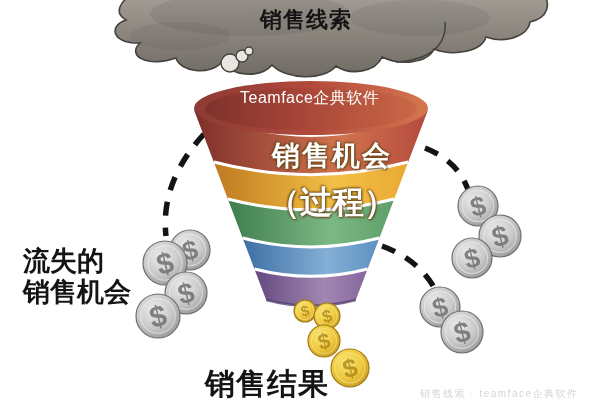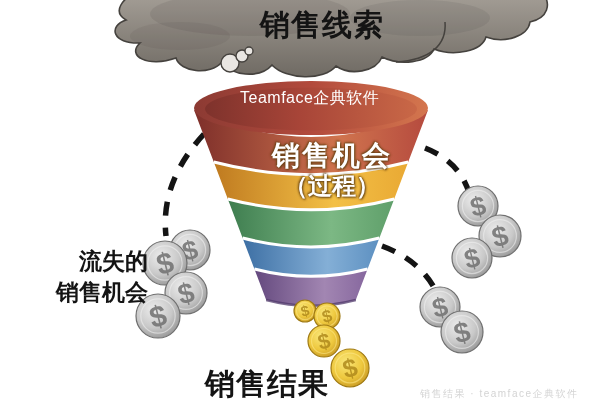--- a/index.html
+++ b/index.html
@@ -3,34 +3,34 @@
 <meta charset="utf-8">
 <style>
   html,body{margin:0;padding:0;background:#ffffff;}
   .stage{
     position:relative;width:600px;height:400px;background:#ffffff;overflow:hidden;
     font-family:"Liberation Sans","DejaVu Sans",sans-serif;
   }
   .stage svg{position:absolute;left:0;top:0;}
   .txt{position:absolute;white-space:nowrap;}
   .cloud-title{
-    left:260px;top:5px;font-size:30px;font-weight:900;color:#141414;letter-spacing:1px;
+    left:260px;top:5px;font-size:22px;font-weight:900;color:#141414;letter-spacing:1px;
   }
   .brand{
     left:240px;top:88px;font-size:16px;font-weight:400;color:#ffffff;letter-spacing:0.5px;
   }
   .stage-label{
     left:232px;top:140px;width:200px;text-align:center;color:#ffffff;font-weight:800;
     text-shadow:0 0 3px rgba(105,70,20,.9),1px 1px 2px rgba(95,60,15,.85),-1px -1px 2px rgba(95,60,15,.7);
   }
   .stage-label .l1{font-size:28px;line-height:31px;letter-spacing:2px;}
-  .stage-label .l2{font-size:24px;line-height:30px;}
+  .stage-label .l2{font-size:32px;line-height:30px;margin-top:16px;}
   .lost-label{
-    left:23px;top:246px;width:125px;text-align:right;color:#141414;font-weight:900;
-    font-size:23px;line-height:31px;white-space:normal;
+    left:23px;top:246px;width:125px;text-align:left;color:#141414;font-weight:900;
+    font-size:27px;line-height:31px;white-space:normal;
   }
   .result-label{
     left:205px;top:364px;font-size:30px;font-weight:900;color:#141414;letter-spacing:1px;
   }
   .watermark{
     left:420px;top:387px;font-size:10px;color:#c9c9c9;letter-spacing:1.5px;opacity:.8;
   }
 </style>
 </head>
 <body>
@@ -200,15 +200,15 @@
   <div class="txt brand">Teamface企典软件</div>
   <div class="txt stage-label">
     <div class="l1">销售机会</div>
     <div class="l2">（过程）</div>
   </div>
   <div class="txt lost-label">
     <div>流失的</div>
     <div>销售机会</div>
   </div>
   <div class="txt result-label">销售结果</div>
-  <div class="txt watermark">销售结果 · teamface企典软件</div>
+  <div class="txt watermark">销售线索 · teamface企典软件</div>
 
 </div>
 
 </body></html>

